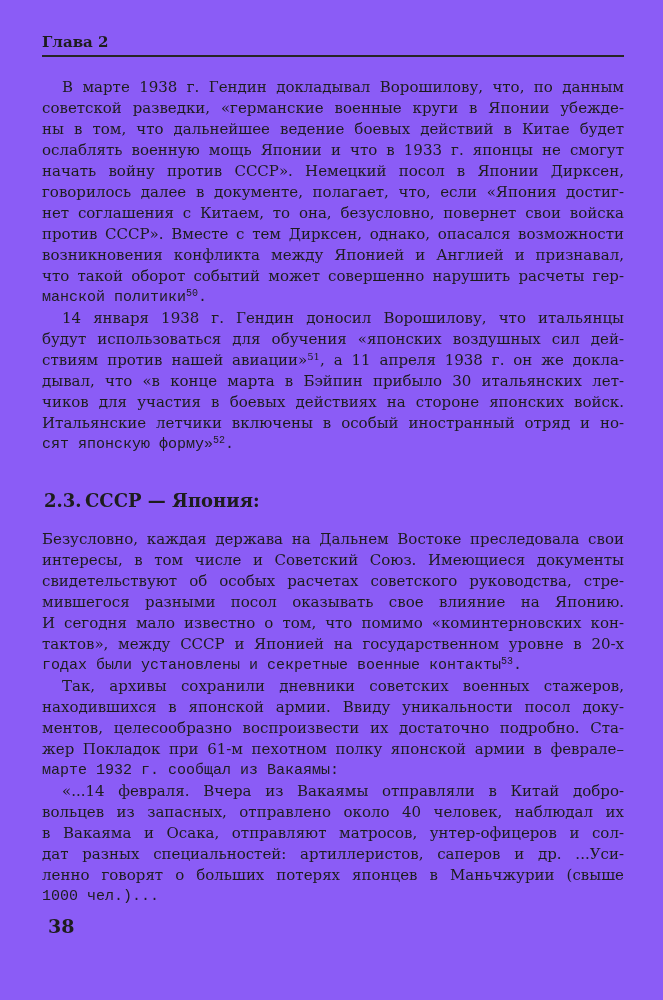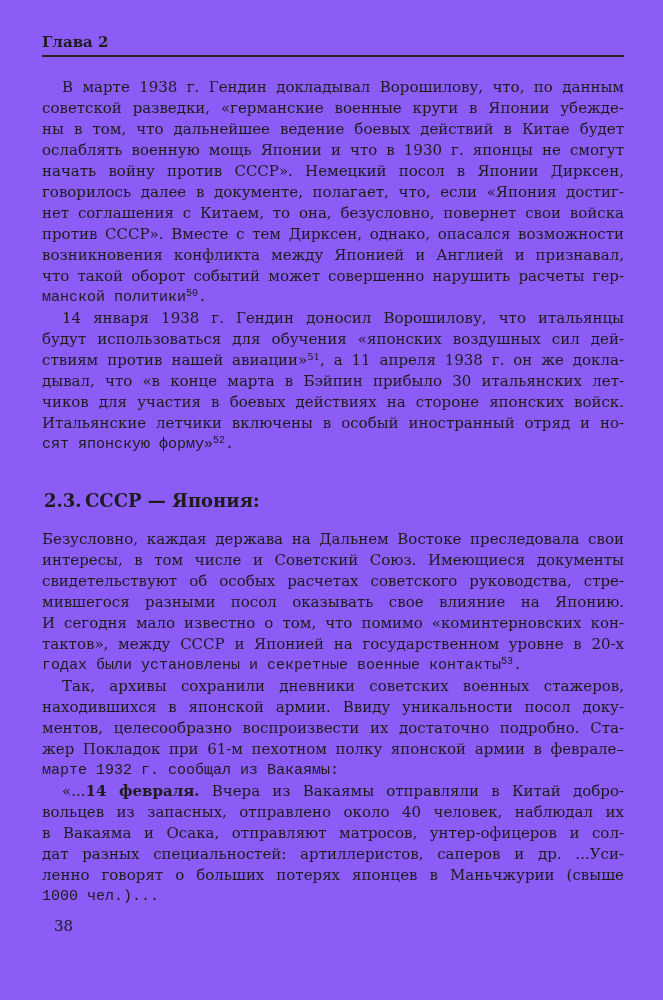--- a/index.html
+++ b/index.html
@@ -22,48 +22,48 @@
   .line{
     line-height:21px;height:21px;
     text-align:justify;
     -moz-text-align-last:justify;
     text-align-last:justify;
     overflow:visible;
   }
   .line.last{-moz-text-align-last:left;text-align-last:left;font-family:Liberation Mono, monospace;}
   .line.first-indent{padding-left:20px;box-sizing:border-box;}
   sup{font-size:10px;line-height:0;vertical-align:5px;}
-  b{font-weight:bold;}
+  b{font-weight:normal;}
   .section-heading{
     margin:33px 0 16px 2px;
     font-size:18px;font-weight:bold;line-height:25px;
   }
   .h-num{display:inline-block;width:41px;}
   .h-line2{padding-left:43px;}
   .page-number{
-    margin-top:10px;margin-left:12px;
-    font-size:15px;font-weight:normal;line-height:18px;
+    margin-top:10px;margin-left:6px;
+    font-size:19px;font-weight:bold;line-height:18px;
   }
 </style>
 </head>
 <body>
 
 <div class="page">
 
   <div class="running-head">
     <span>Глава 2</span>
   </div>
 
   <div class="body-text">
 
     <div class="para">
         <div class="line first-indent">В марте 1938 г. Гендин докладывал Ворошилову, что, по данным</div>
         <div class="line">советской разведки, «германские военные круги в Японии убежде-</div>
         <div class="line">ны в том, что дальнейшее ведение боевых действий в Китае будет</div>
-        <div class="line">ослаблять военную мощь Японии и что в 1930 г. японцы не смогут</div>
+        <div class="line">ослаблять военную мощь Японии и что в 1933 г. японцы не смогут</div>
         <div class="line">начать войну против СССР». Немецкий посол в Японии Дирксен,</div>
         <div class="line">говорилось далее в документе, полагает, что, если «Япония достиг-</div>
         <div class="line">нет соглашения с Китаем, то она, безусловно, повернет свои войска</div>
         <div class="line">против СССР». Вместе с тем Дирксен, однако, опасался возможности</div>
         <div class="line">возникновения конфликта между Японией и Англией и признавал,</div>
         <div class="line">что такой оборот событий может совершенно нарушить расчеты гер-</div>
         <div class="line last">манской политики<sup>50</sup>.</div>
       </div>
 
     <div class="para">

